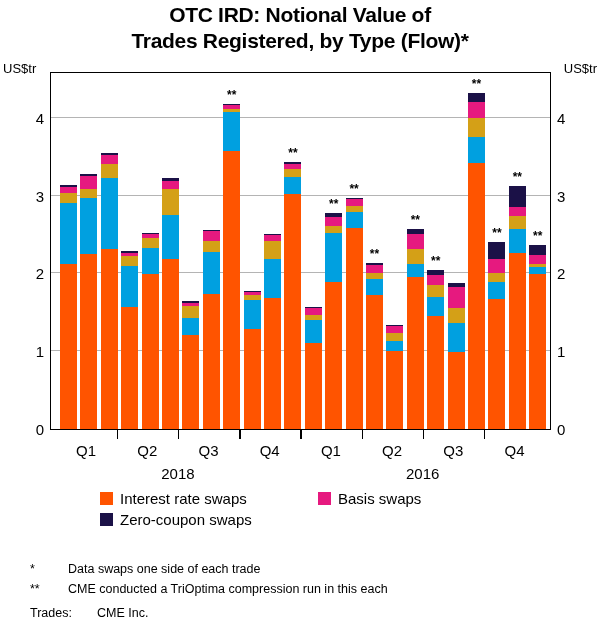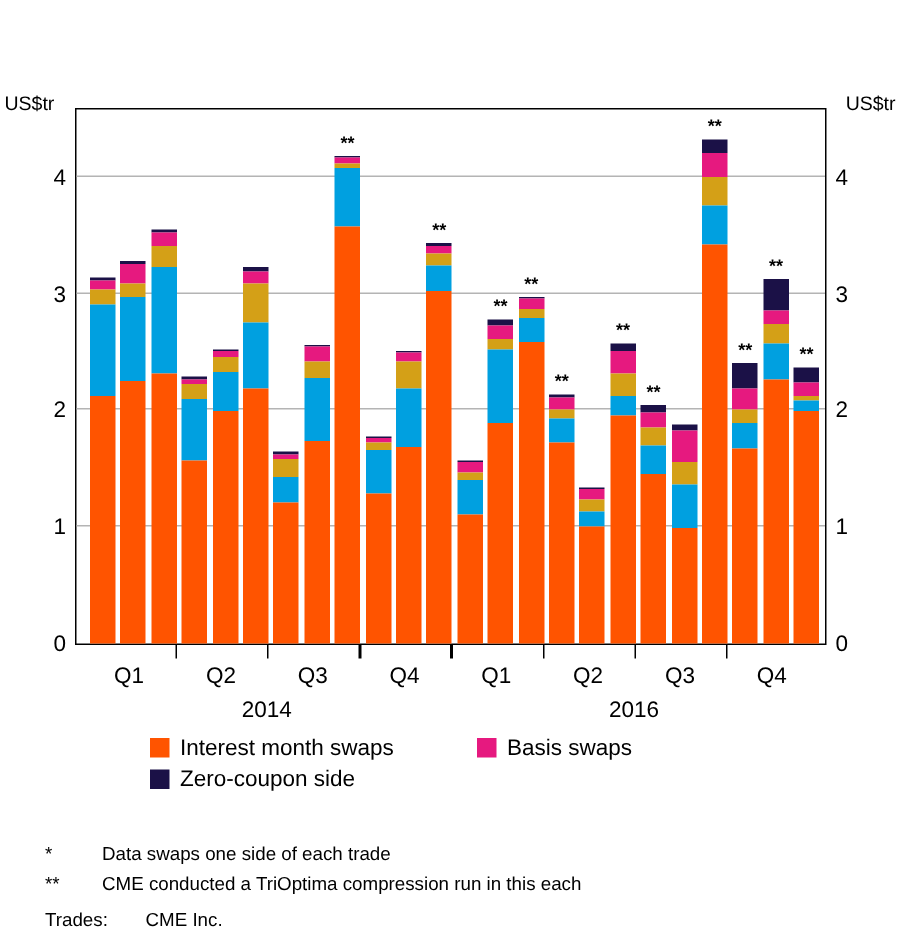--- a/index.html
+++ b/index.html
@@ -79,20 +79,24 @@
   #fn2-mark{left:30px;top:582px;}
   #fn2-text{left:68px;top:582px;}
   #src-label{left:30px;top:606px;}
   #src-text{left:97px;top:606px;}
 </style>
 </head>
 <body>
 
 <div id="chart-root">
 
+  <div class="title">
+    <span>OTC IRD: Notional Value of</span>
+    <span>Trades Registered, by Type (Flow)*</span>
+  </div>
 
   <div class="axis-unit" id="unit-left">US$tr</div>
   <div class="axis-unit" id="unit-right">US$tr</div>
 
   <div id="plot">
     <div id="gridlines">
         <div class="gridline" style="bottom: 77.8261px;"></div>
         <div class="gridline" style="bottom: 155.652px;"></div>
         <div class="gridline" style="bottom: 233.478px;"></div>
         <div class="gridline" style="bottom: 311.304px;"></div>
@@ -301,36 +305,36 @@
       <div class="xtickmark" style="left: 422.7px;"></div>
       <div class="xtickmark" style="left: 483.9px;"></div>
       <div class="qlabel" style="left: 56.1px; top: 443px;">Q1</div>
       <div class="qlabel" style="left: 117.3px; top: 443px;">Q2</div>
       <div class="qlabel" style="left: 178.5px; top: 443px;">Q3</div>
       <div class="qlabel" style="left: 239.7px; top: 443px;">Q4</div>
       <div class="qlabel" style="left: 300.9px; top: 443px;">Q1</div>
       <div class="qlabel" style="left: 362.1px; top: 443px;">Q2</div>
       <div class="qlabel" style="left: 423.3px; top: 443px;">Q3</div>
       <div class="qlabel" style="left: 484.5px; top: 443px;">Q4</div>
-      <div class="ylabel" style="left: 132.9px; top: 466px;">2014</div>
+      <div class="ylabel" style="left: 132.9px; top: 466px;">2018</div>
       <div class="ylabel" style="left: 377.7px; top: 466px;">2016</div>
     </div>
 
   <div id="legend">
       <div class="leg-item">
         <span class="swatch" style="background: rgb(255, 84, 0);"></span>
-        <span class="leg-label">Interest month swaps</span>
+        <span class="leg-label">Interest rate swaps</span>
       </div>
       <div class="leg-item">
         <span class="swatch" style="background: rgb(230, 25, 127);"></span>
         <span class="leg-label">Basis swaps</span>
       </div>
       <div class="leg-item">
         <span class="swatch" style="background: rgb(27, 17, 71);"></span>
-        <span class="leg-label">Zero-coupon side</span>
+        <span class="leg-label">Zero-coupon swaps</span>
       </div>
     </div>
 
   <div class="fn-mark" id="fn1-mark">*</div>
   <div class="fn" id="fn1-text">Data swaps one side of each trade</div>
   <div class="fn-mark" id="fn2-mark">**</div>
   <div class="fn" id="fn2-text">CME conducted a TriOptima compression run in this each</div>
   <div class="fn" id="src-label">Trades:</div>
   <div class="fn" id="src-text">CME Inc.</div>
 

